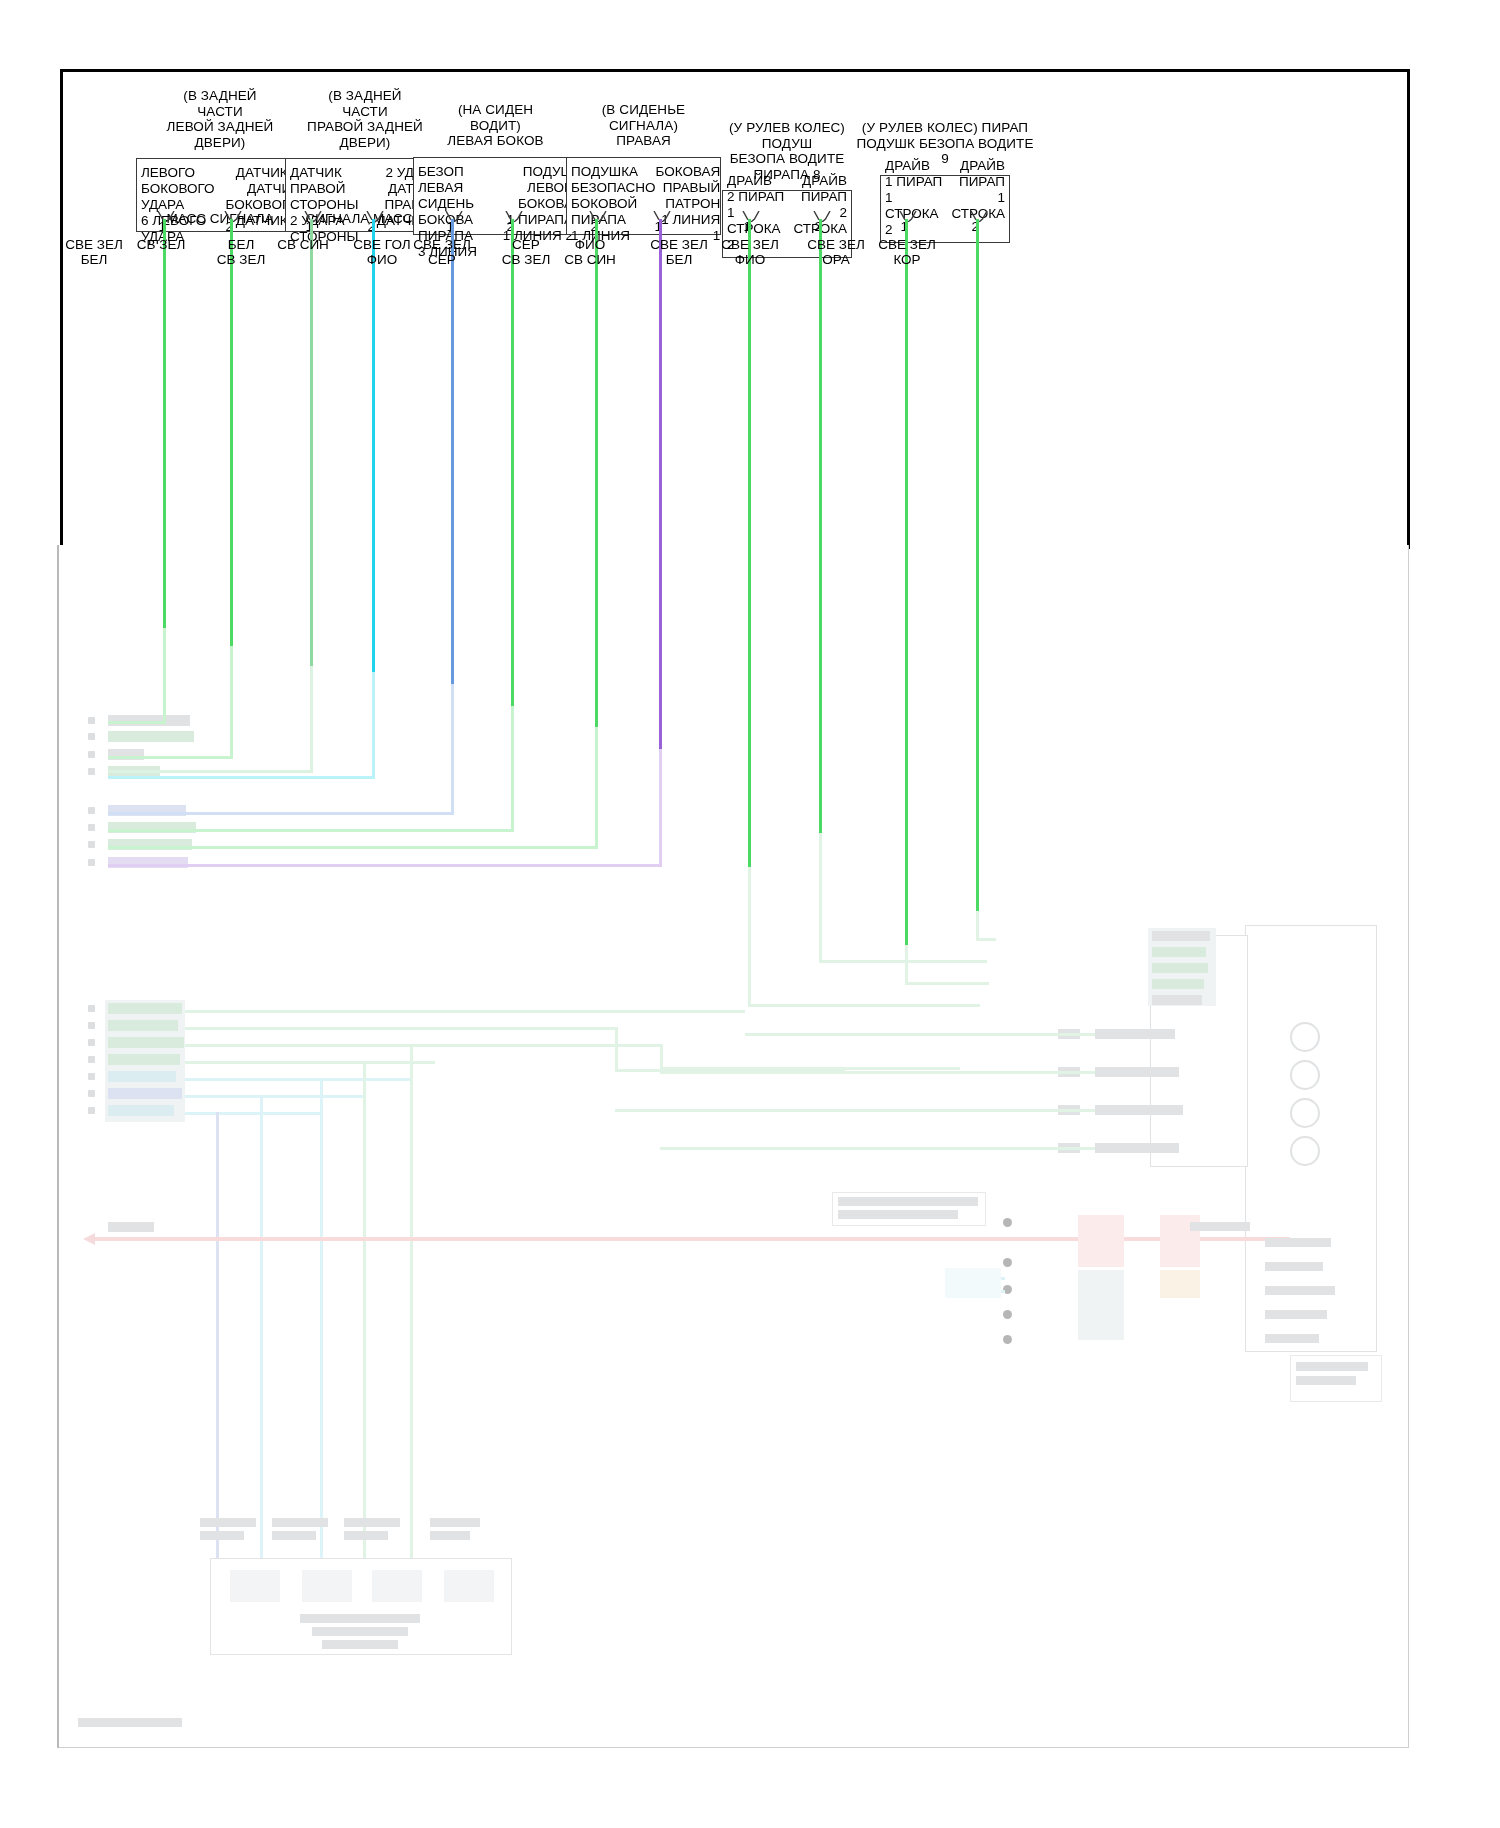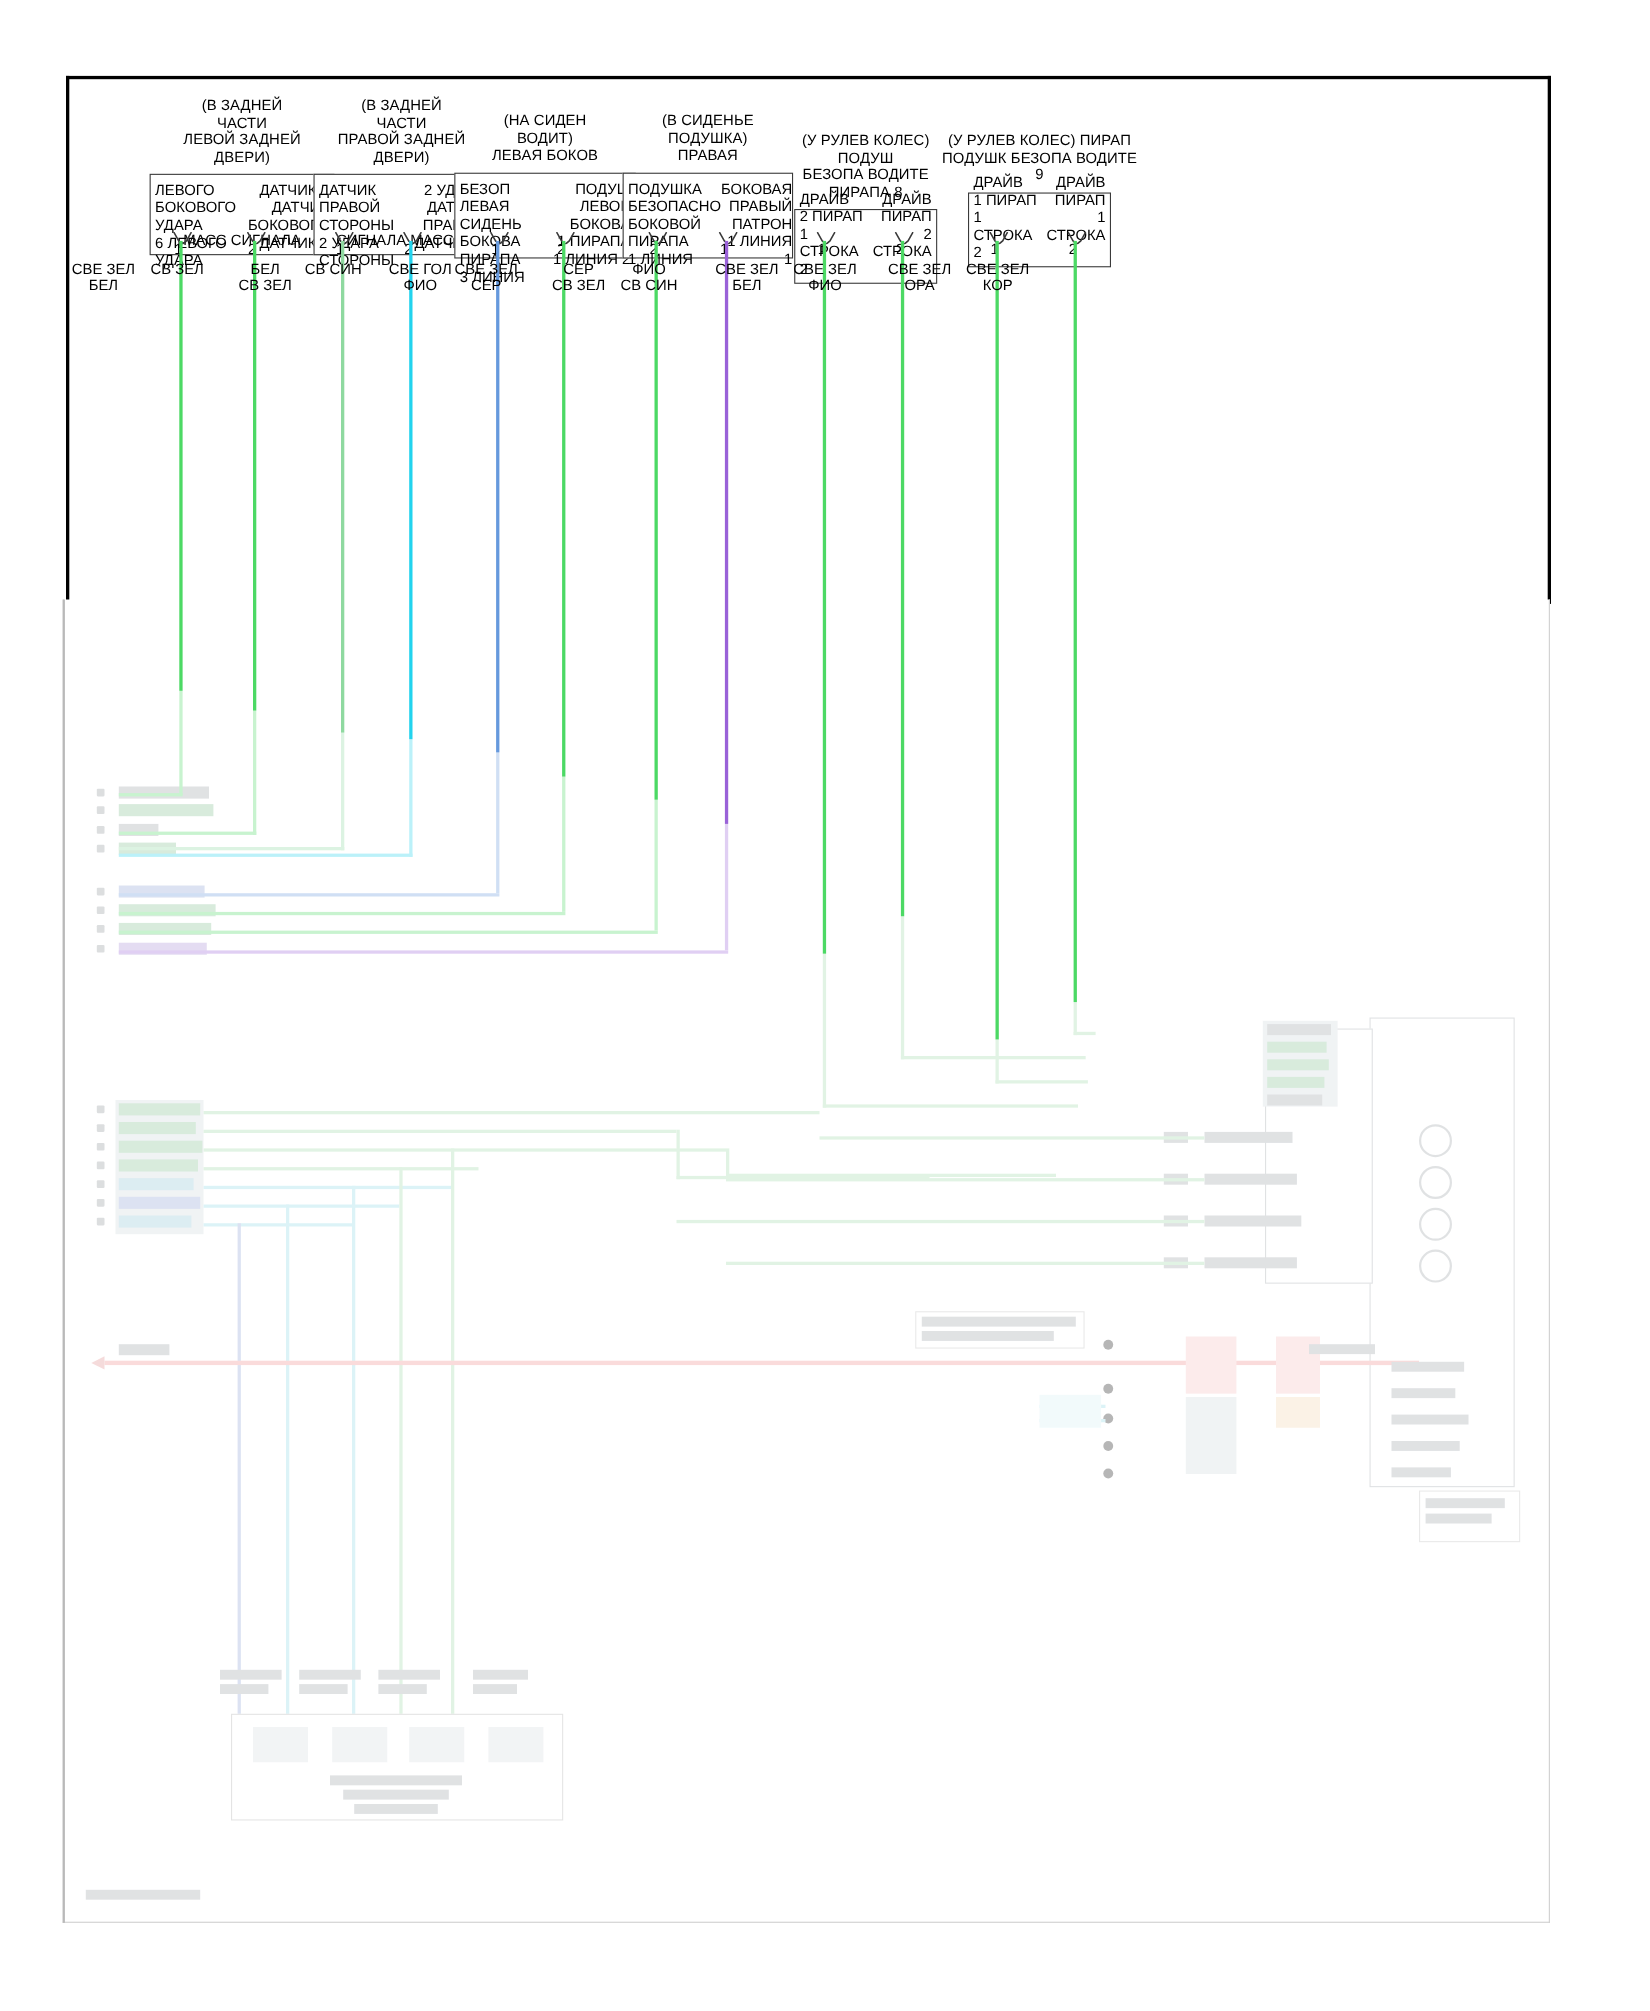--- a/index.html
+++ b/index.html
@@ -200,21 +200,21 @@
       <path d="M1 0 L5.5 8 L9 11 L12.5 8 L17 0" fill="none" stroke="#3a3a3a" stroke-width="1.4"></path>
     </svg>
     <div class="pinno">2</div>
     <div class="wlab">СВЕ ЗЕЛ
 СЕР</div>
   </div>
   <div class="wire" style="left:511px;top:219px;height:487px;background:#4cd964;"></div>
 
   <div class="conn-group" style="left:566px;top:102px;width:155px;">
     <div class="conn-caption">(В СИДЕНЬЕ
-ПОДУШКА)
+СИГНАЛА)
 ПРАВАЯ</div>
     <div class="conn-box" style="margin-top:8px;height:78px;">
       <div class="conn-box-inner">
         <div class="cb-col l">ПОДУШКА
 БЕЗОПАСНО
 БОКОВОЙ ПИРАПА
 1 ЛИНИЯ</div>
         <div class="cb-col r">БОКОВАЯ
 ПРАВЫЙ
 ПАТРОН

